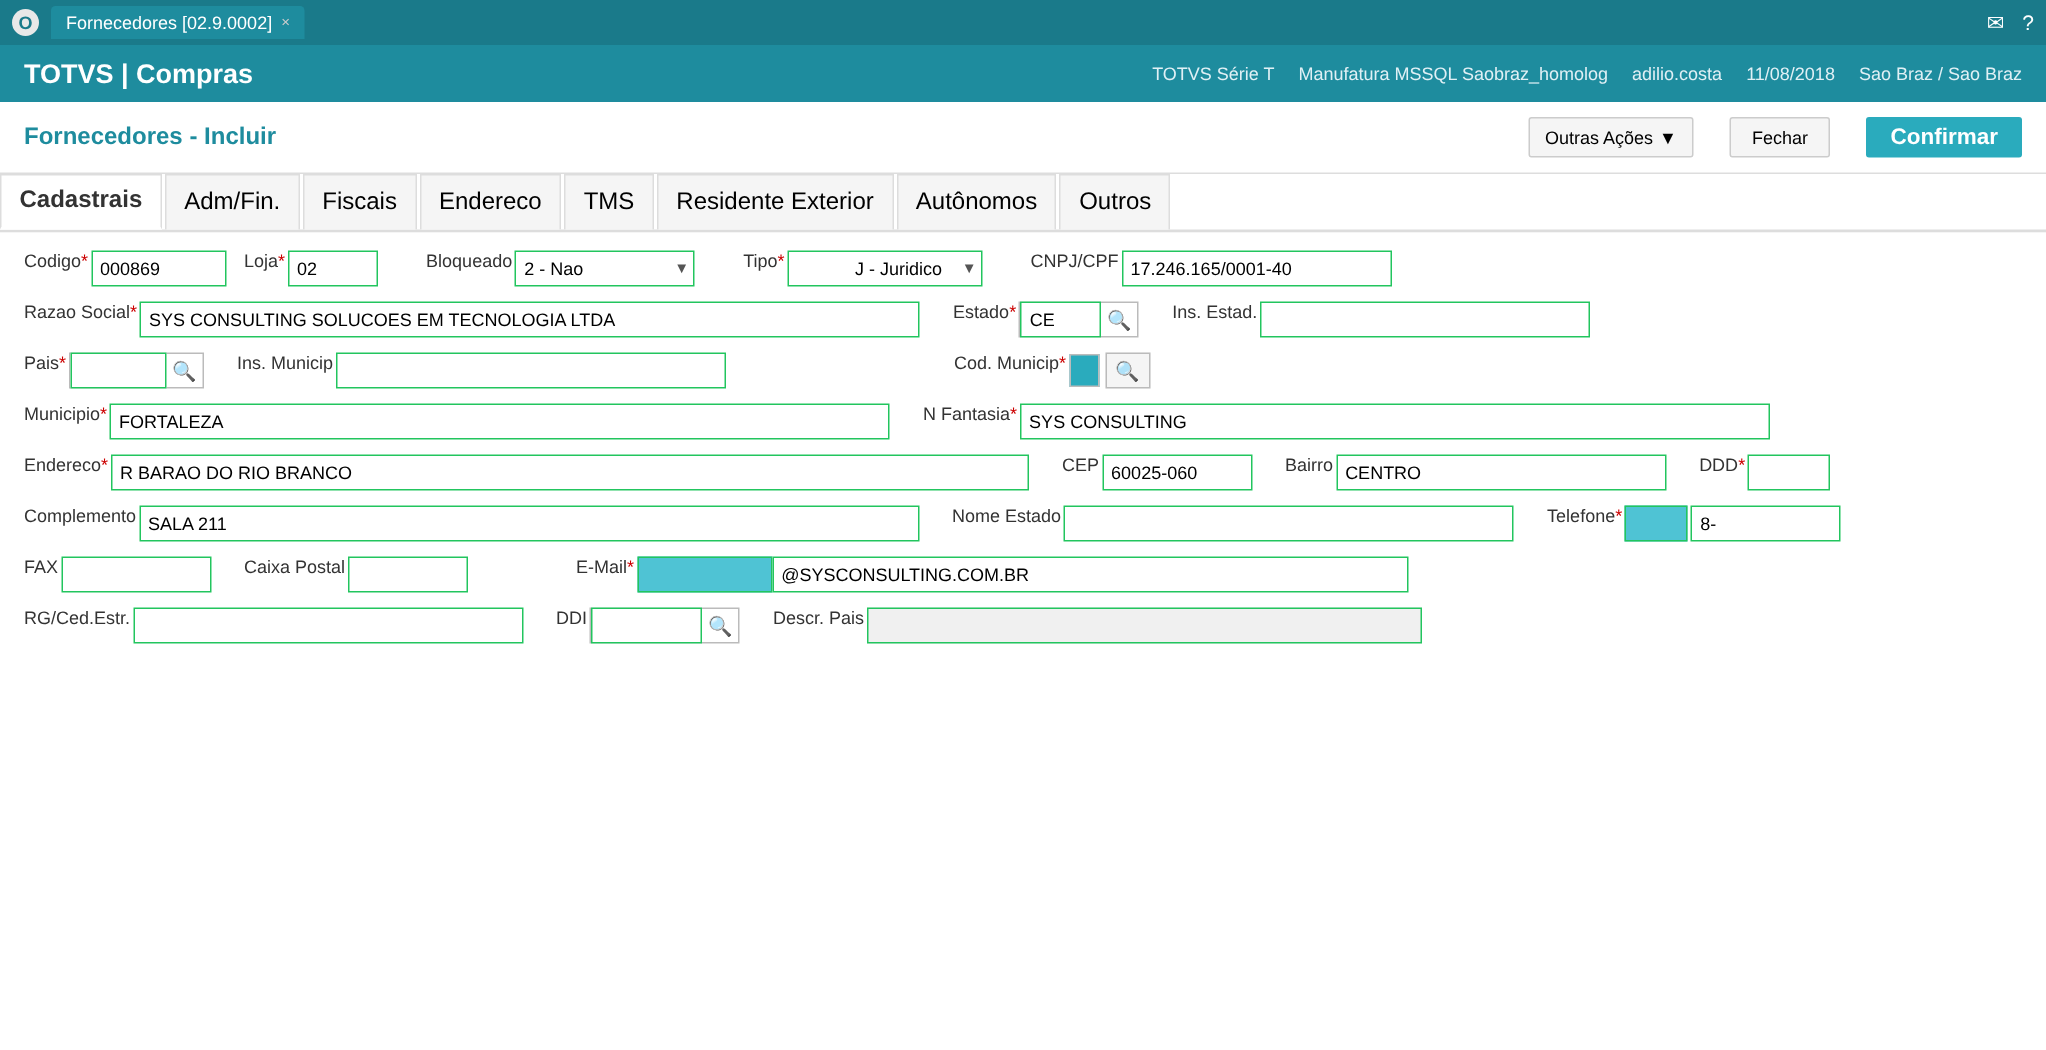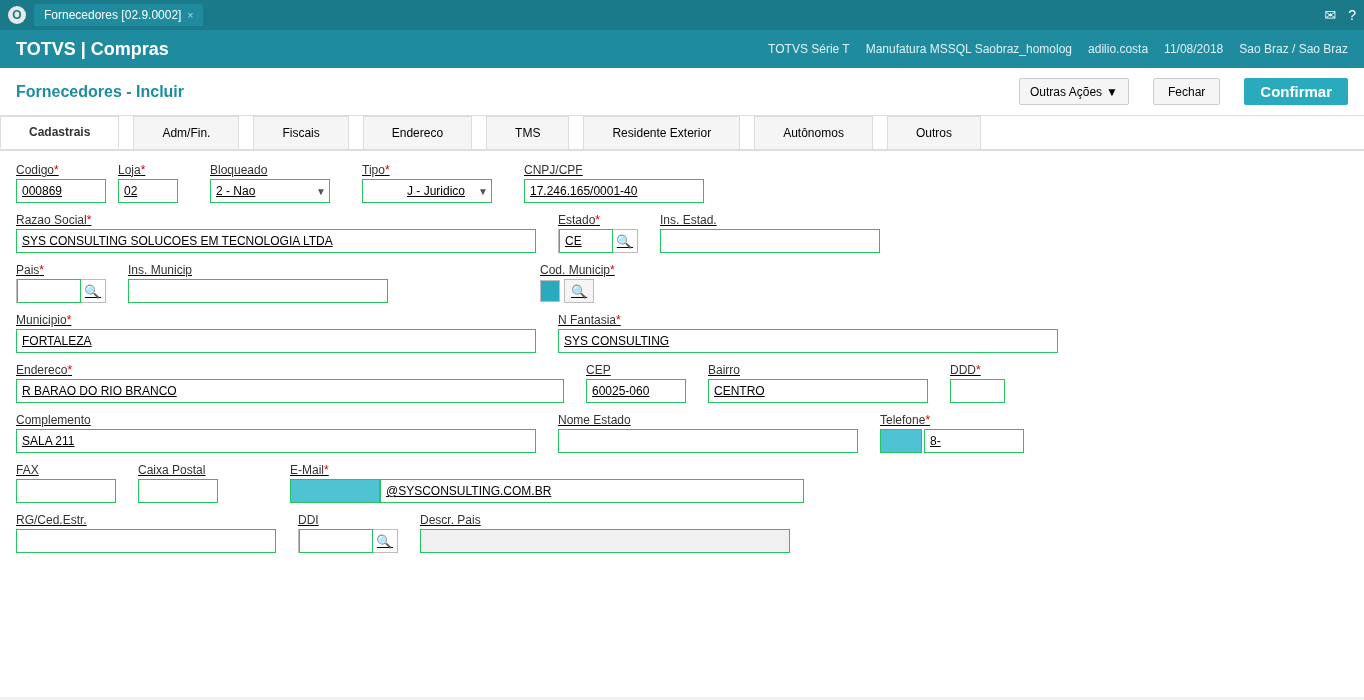--- a/index.html
+++ b/index.html
@@ -91,27 +91,27 @@
     }
 
     
     .tabs-bar {
       background: #fff;
       display: flex;
       border-bottom: 2px solid #ddd;
       padding: 0 0;
     }
     .tab-btn {
-      padding: 8px 28px;
+      padding: 8px 12px;
       cursor: pointer;
       border: 1px solid #ddd;
       border-bottom: none;
       background: #f5f5f5;
-      font-size: 12px;
-      margin-right: 14px;
+      font-size: 16px;
+      margin-right: 2px;
     }
     .tab-btn.active {
       background: #fff;
       border-bottom: 2px solid #fff;
       font-weight: bold;
       color: #333;
     }
 
     
     .form-area {
@@ -121,23 +121,22 @@
       overflow-y: auto;
     }
     .form-row {
       display: flex;
       gap: 12px;
       margin-bottom: 10px;
       align-items: flex-end;
     }
     .form-group {
       display: flex;
-      flex-direction: column;
+      flex-direction: row;
       gap: 2px;
-      text-decoration: underline;
     }
     .form-group label {
       font-size: 11px;
       color: #333;
       white-space: nowrap;
     }
     .form-group label .required { color: #c00; }
     .form-group input[type="text"], .form-group select {
       border: 1px solid #22c55e;
       padding: 3px 5px;
@@ -352,21 +351,21 @@
         </label>
         <input type="text" style="width: 500px;" value="SYS CONSULTING">
       </div>
     </div>
 
     <div class="form-row">
       <div class="form-group">
         <label>
           <span>Endereco</span><span class="required">*</span>
         </label>
-        <input type="text" style="width: 548px;" value="R BARAO DO RIO BRANCO">
+        <input type="text" style="width: 612px;" value="R BARAO DO RIO BRANCO">
       </div>
       <div class="form-group" style="margin-left:10px;">
         <label><span>CEP</span></label>
         <input type="text" style="width: 100px;" value="60025-060">
       </div>
       <div class="form-group" style="margin-left:10px;">
         <label><span>Bairro</span></label>
         <input type="text" style="width: 220px;" value="CENTRO">
       </div>
       <div class="form-group" style="margin-left:10px;">

